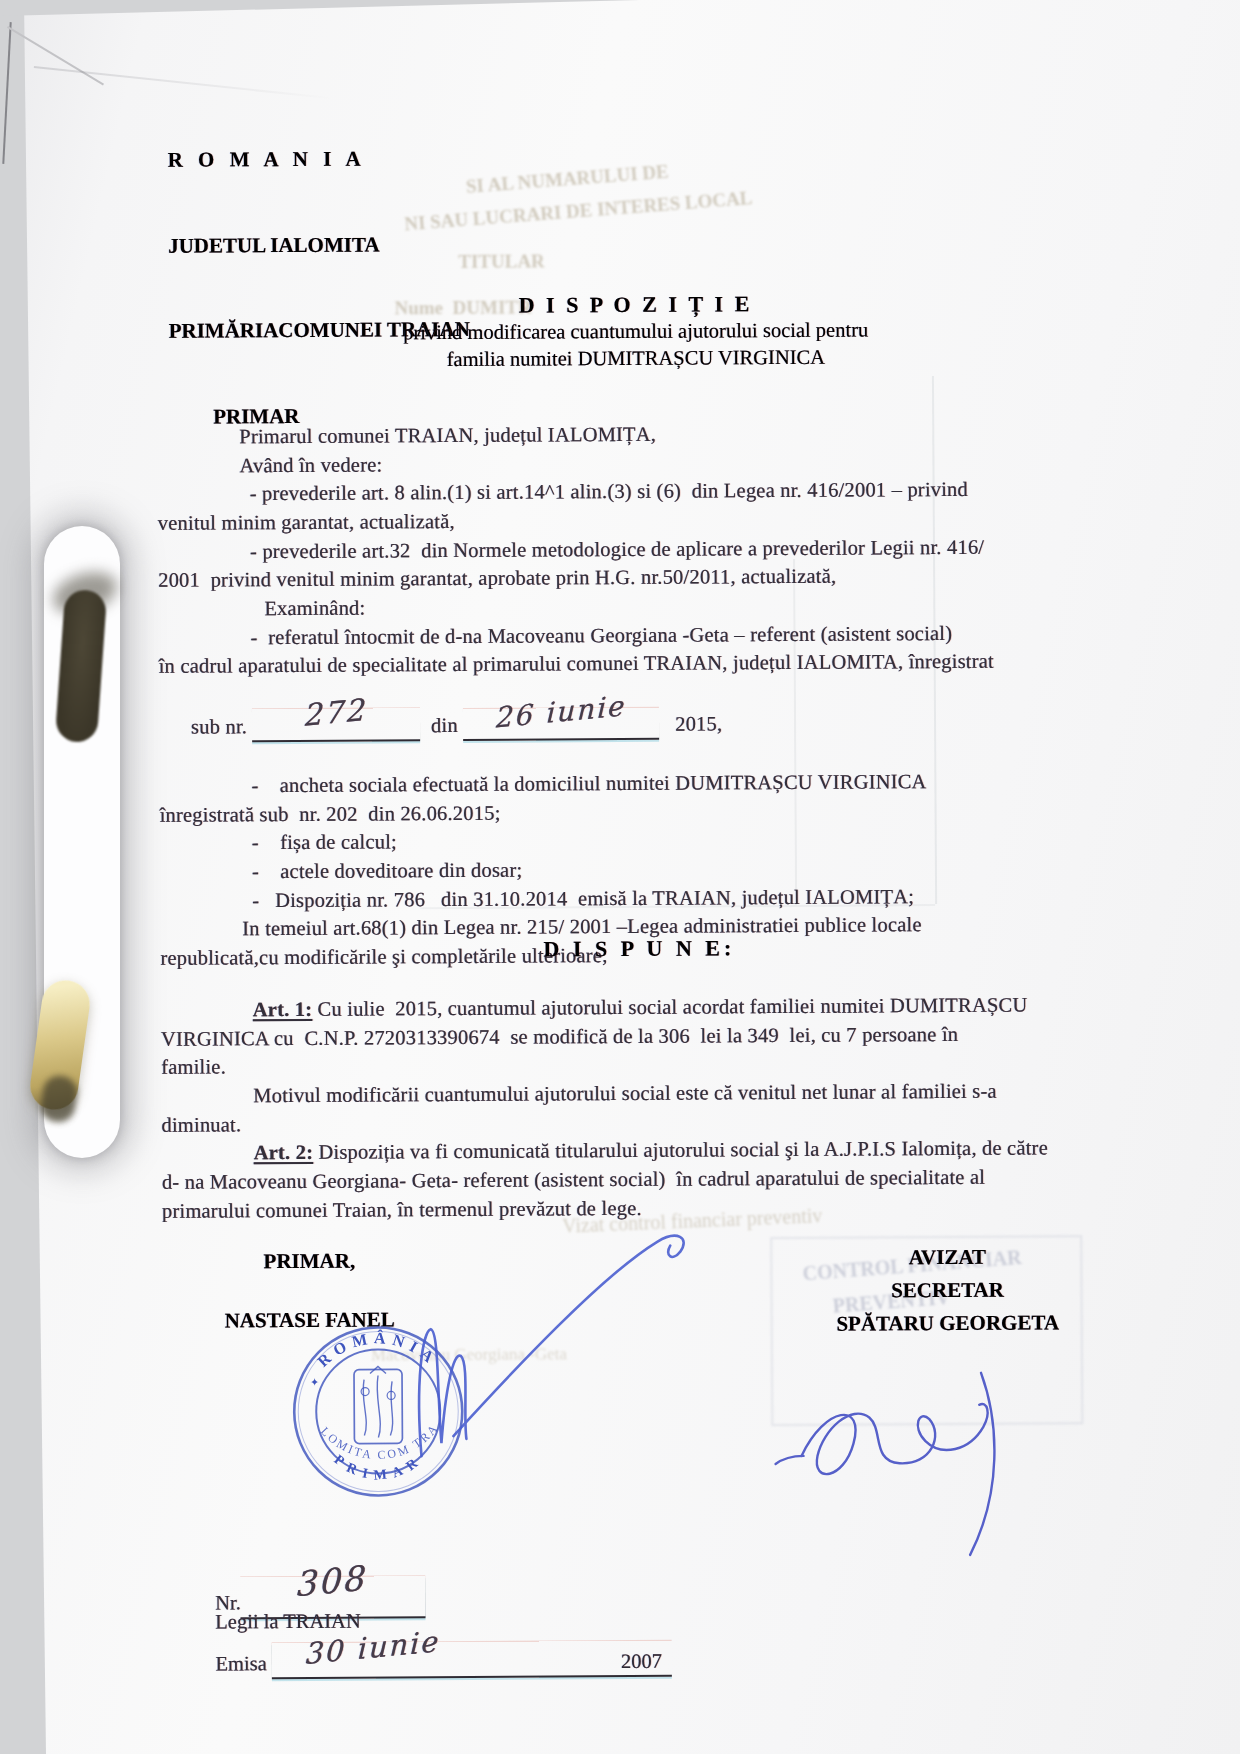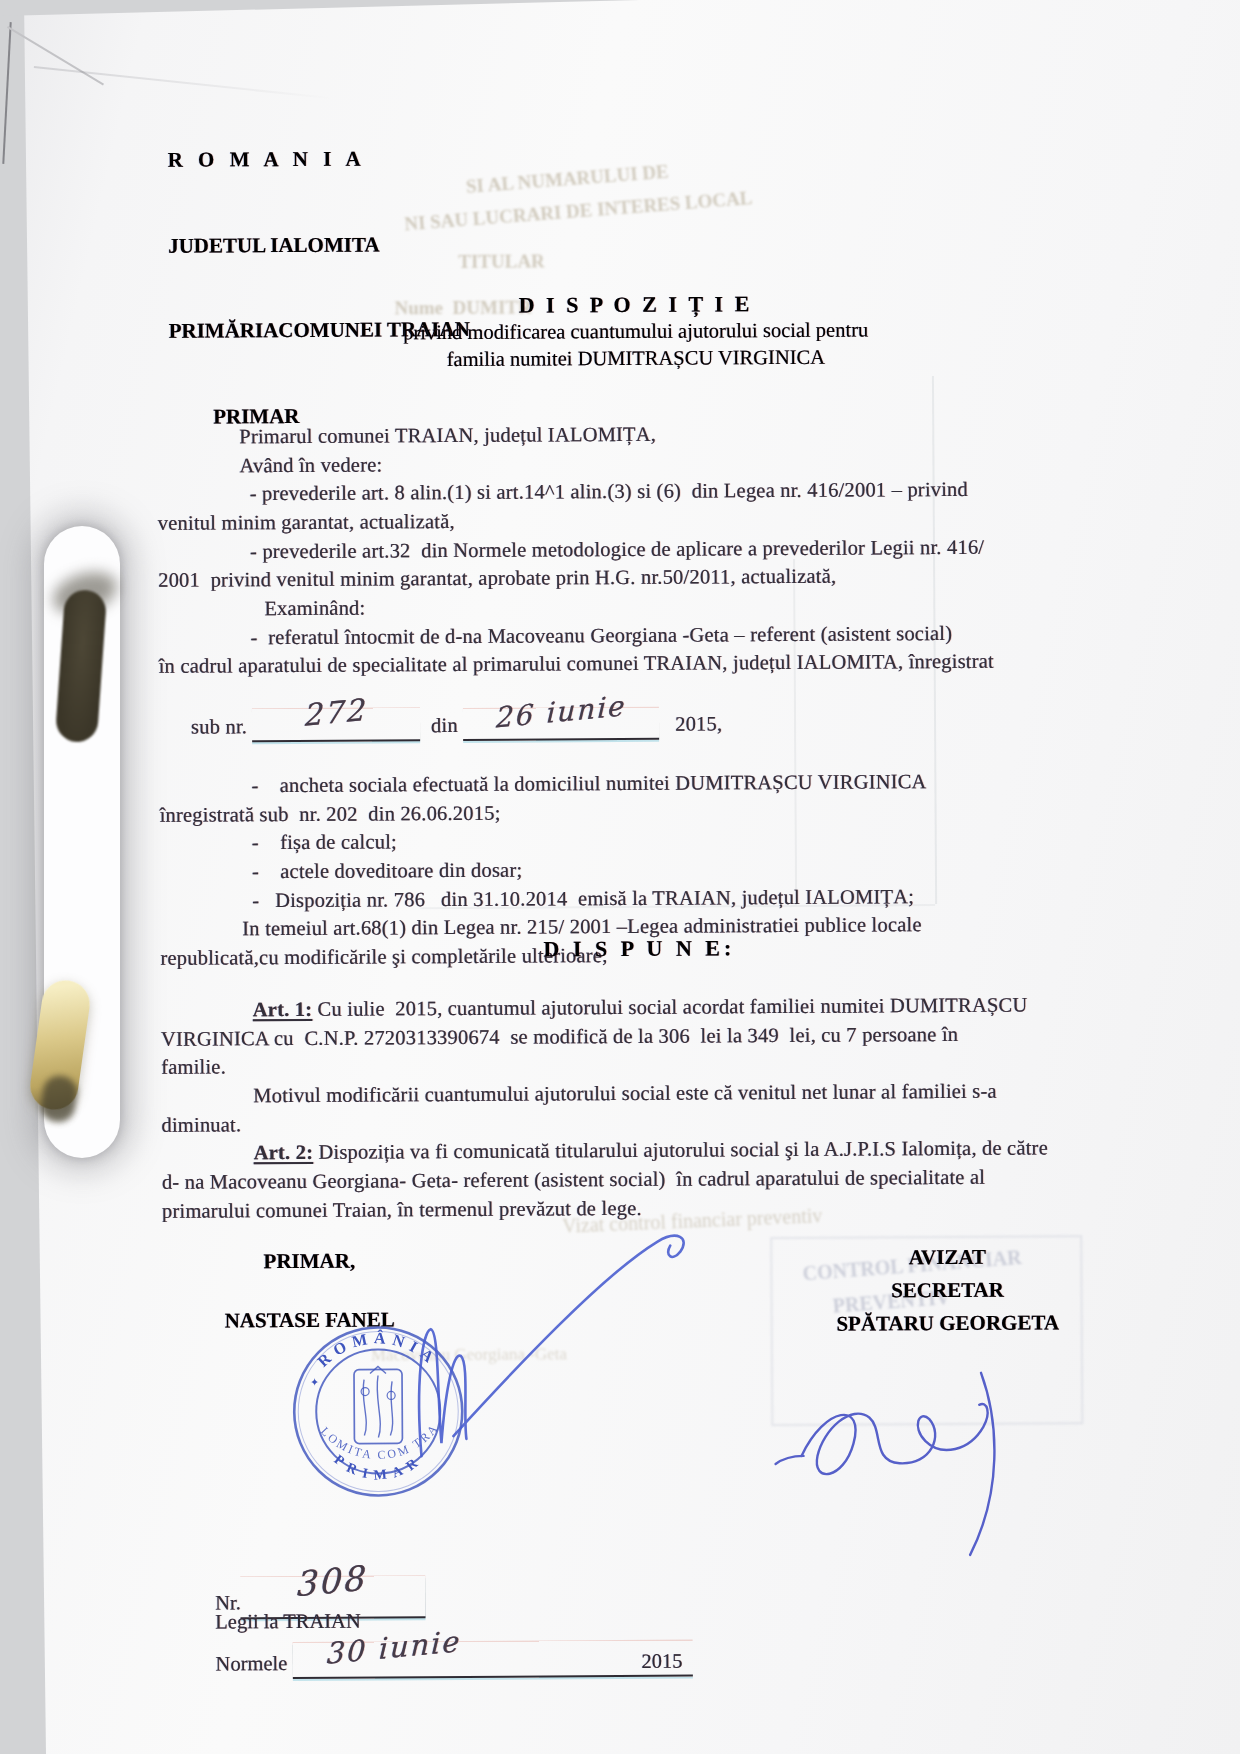--- a/index.html
+++ b/index.html
@@ -201,17 +201,17 @@
   </svg>
 
   <div class="abs footer fr">
     <div class="f-line">
       <span class="t">Nr.</span><span class="uslot slot-nr"><span class="hand hand-big">308</span></span>
     </div>
     <div class="f-line">
       <span class="t">Legii la </span><span class="t bold">TRAIAN</span>
     </div>
     <div class="f-line">
-      <span class="t">Normele </span><span class="uslot slot-date"><span class="hand hand-date">30 iunie</span><span class="t bold">2015</span></span>
+      <span class="t">Emisa </span><span class="uslot slot-date"><span class="hand hand-date">30 iunie</span><span class="t bold">2007</span></span>
     </div>
   </div>
 
 </div>
 
 </body></html>

